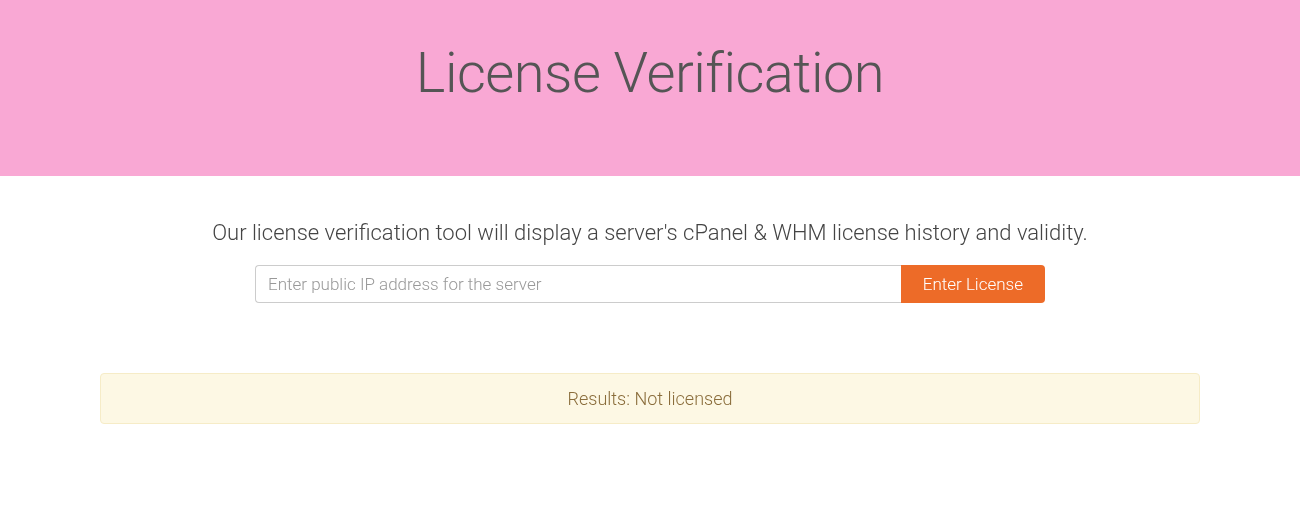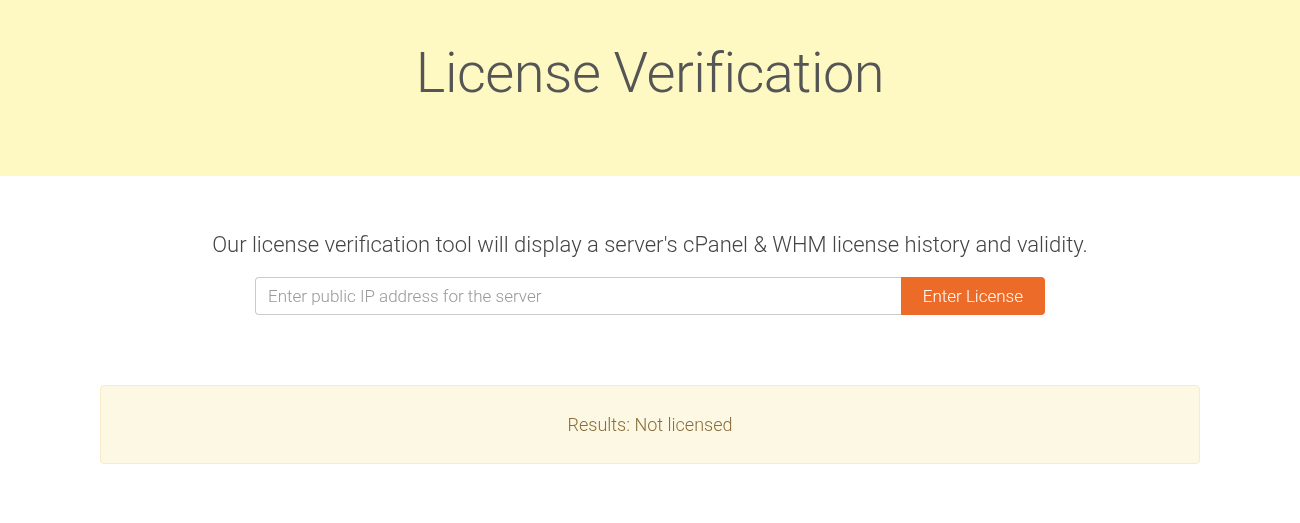--- a/index.html
+++ b/index.html
@@ -6,42 +6,42 @@
       margin: 0;
       padding: 0;
       box-sizing: border-box;
     }
     body {
       font-family: -apple-system, BlinkMacSystemFont, "Segoe UI", Roboto, "Helvetica Neue", Arial, sans-serif;
       color: #555;
       background: #fff;
     }
     .header-section {
-      background: #fef9c3;
+      background: #f9a8d4;
       width: 100%;
       padding: 40px 0 70px 0;
       text-align: center;
     }
     .page-title {
       font-size: 56px;
       font-weight: 300;
       color: #555;
       letter-spacing: -0.5px;
     }
     .content {
       max-width: 1200px;
       margin: 0 auto;
       padding: 0 50px;
     }
     .description {
       text-align: center;
       font-size: 22px;
       font-weight: 300;
       color: #444;
-      margin-top: 56px;
+      margin-top: 44px;
       margin-bottom: 20px;
     }
     .form-row {
       display: flex;
       justify-content: center;
       align-items: center;
       margin: 0 auto 70px auto;
       max-width: 790px;
     }
     .ip-input {
@@ -70,21 +70,21 @@
       border-radius: 0 4px 4px 0;
       cursor: pointer;
       font-family: inherit;
       height: 38px;
     }
     .result-box {
       background: #fdf8e4;
       border: 1px solid #f6ecc7;
       border-radius: 4px;
       text-align: center;
-      padding: 28px 20px;
+      padding: 14px 20px;
       font-size: 18px;
       color: #8a6d3b;
       font-weight: 300;
       margin-bottom: 40px;
     }
   </style>
 </head>
 <body>
 
 <div class="header-section">

